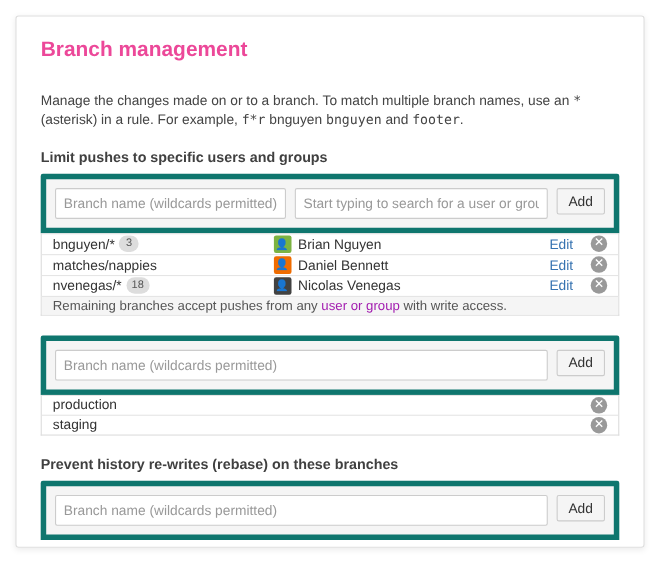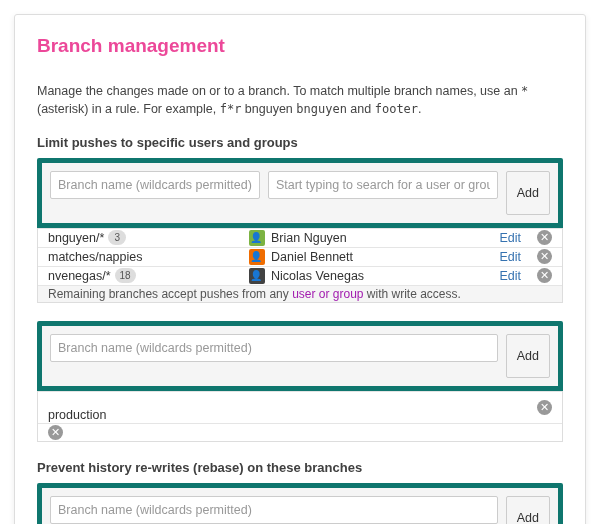--- a/index.html
+++ b/index.html
@@ -48,21 +48,21 @@
       height: 28px;
       border: 1px solid #ccc;
       border-radius: 2px;
       padding: 0 7px;
       font-size: 12.5px;
       color: #333;
       background: #fff;
     }
     .form-row input[type=text]::placeholder { color: #999; }
     .btn {
-      height: 44px;
+      height: 24px;
       padding: 0 10px;
       background: #f5f5f5;
       border: 1px solid #ccc;
       border-radius: 2px;
       font-size: 12.5px;
       color: #333;
       cursor: pointer;
     }
     .in-branch { flex: 1 1 180px; min-width: 140px; }
     .in-user { flex: 1 1 200px; min-width: 180px; }
@@ -116,21 +116,20 @@
     .avatar {
       width: 16px; height: 16px;
       display: inline-flex;
       align-items: center; justify-content: center;
       border-radius: 2px;
       font-size: 10px;
       color: #fff;
     }
     .simple-row {
       flex: 1;
-      margin-top: 15px;
     }
   </style>
 </head>
 <body>
 
 <div class="panel">
 
   <h1>Branch management</h1>
   <p class="desc">
     <span>Manage the changes made on or to a branch. To match multiple branch names, use an </span><code>*</code><span> (asterisk) in a rule. For example, </span><code>f*r</code><span> bnguyen </span><code>bnguyen</code><span> and </span><code>footer</code><span>.</span>
@@ -193,20 +192,21 @@
   <div class="form-row">
     <input type="text" class="in-branch" style="flex: 1 1 0%;" placeholder="Branch name (wildcards permitted)">
     <button class="btn">Add</button>
   </div>
   <div class="list" id="delete-list">
       <div class="row">
         <span class="simple-row">production</span>
         <span class="remove-icon">✕</span>
       </div>
       <div class="row">
+        <span class="simple-row">staging</span>
         <span class="remove-icon">✕</span>
       </div>
     </div>
 
   <h2>Prevent history re-writes (rebase) on these branches</h2>
   <div class="form-row">
     <input type="text" class="in-branch" style="flex: 1 1 0%;" placeholder="Branch name (wildcards permitted)">
     <button class="btn">Add</button>
   </div>
 

